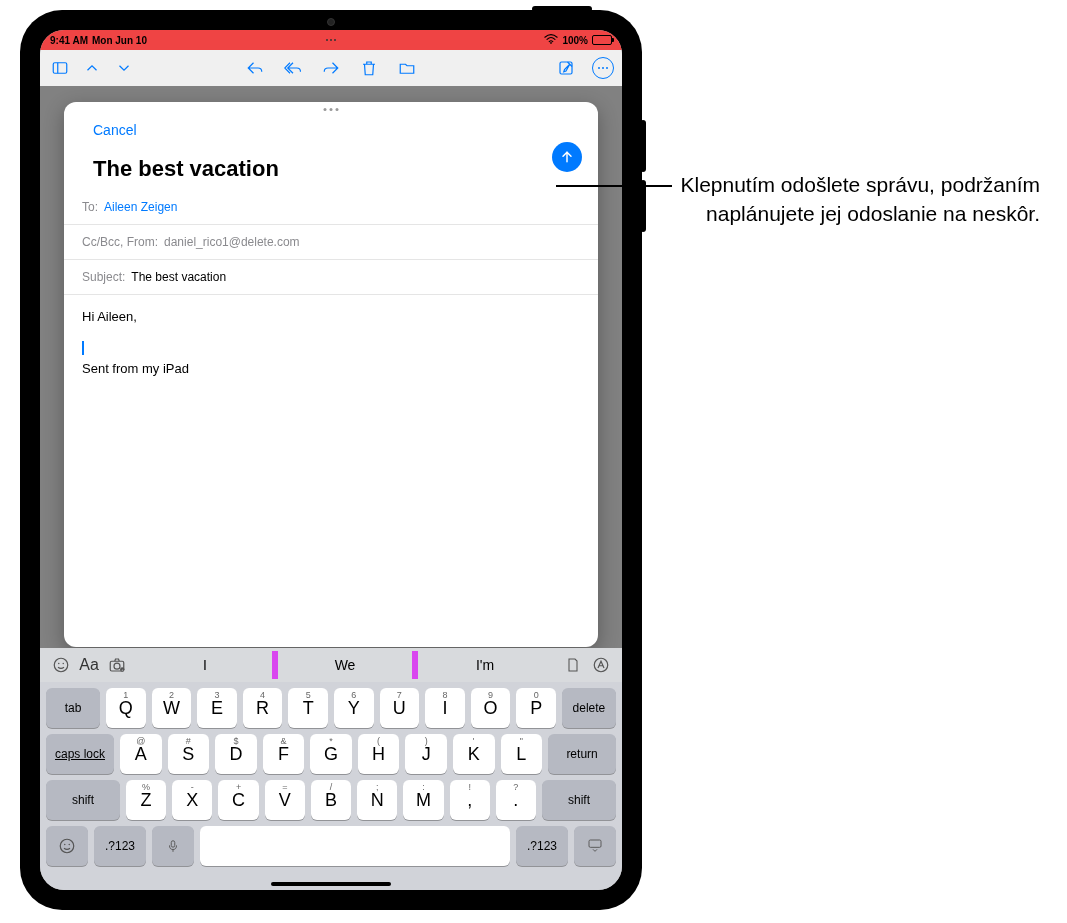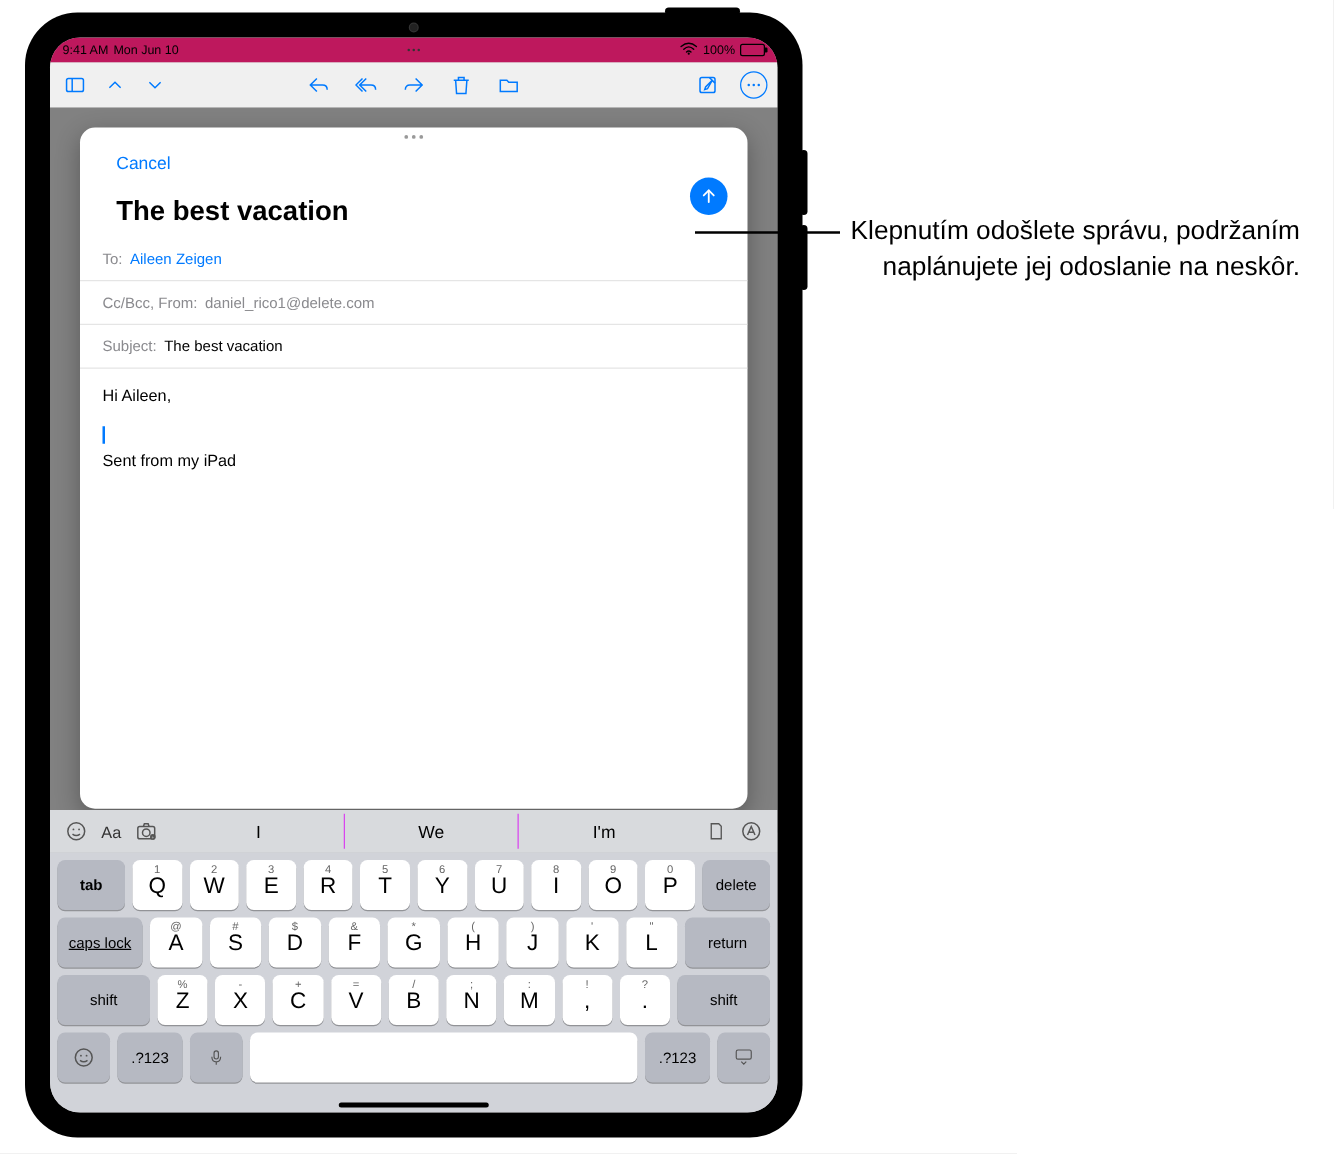--- a/index.html
+++ b/index.html
@@ -43,23 +43,23 @@
     position: relative;
   }
   
   .status-bar {
     height: 20px;
     display: flex;
     justify-content: space-between;
     align-items: center;
     padding: 0 10px;
     font-size: 10px;
-    font-weight: 400;
+    font-weight: 700;
     color: #000;
-    background: #be185d;
+    background: #ef4444;
   }
   .status-left, .status-right { display: flex; align-items: center; gap: 4px; }
   .status-center { position: absolute; left: 50%; transform: translateX(-50%); display: flex; gap: 2px; }
   .status-center span { width: 2px; height: 2px; background: #333; border-radius: 50%; }
   .battery-icon { width: 20px; height: 10px; border: 1px solid #000; border-radius: 2px; position: relative; }
   .battery-icon::after { content: ""; position: absolute; right: -3px; top: 2px; width: 2px; height: 4px; background: #000; border-radius: 0 1px 1px 0; }
   .battery-fill { width: 100%; height: 100%; background: #000; }
   .wifi { font-size: 11px; }
 
   
@@ -149,21 +149,21 @@
     display:flex;
     align-items:center;
   }
   .sug-icons-left { display:flex; gap:10px; padding: 0 12px; }
   .sug-icons-left .si, .sug-icons-right .si {
     width:18px; height:18px; display:flex; align-items:center; justify-content:center; color:#4a4a4a;
   }
   .sug-words { flex:1; display:flex; }
   .sug-word {
     flex:1; text-align:center; font-size:14px; color:#000;
-    border-left: 1px solid #d946ef;
+    border-left: 6px solid #d946ef;
     padding: 6px 0;
   }
   .sug-word:first-child { border-left:none; }
   .sug-icons-right { display:flex; gap:10px; padding:0 12px; }
 
   
   .keyboard {
     position: absolute;
     left:0; right:0; top: 652px; bottom: 0;
     background: #d1d3d9;
@@ -179,21 +179,21 @@
     display:flex; align-items:center; justify-content:center;
     flex:1;
     position:relative;
     font-size:18px;
     color:#000;
   }
   .key .alt {
     position:absolute; top:2px; font-size:9px; color:#666;
   }
   .key.dark { background: #b6b9c2; font-size:12px; }
-  .key.tab { flex: 0 0 54px; font-weight: bold; }
+  .key.tab { flex: 0 0 54px; }
   .key.delete { flex: 0 0 54px; }
   .key.caps { flex: 0 0 68px; text-decoration: underline; }
   .key.return { flex: 0 0 68px; }
   .key.shift { flex: 0 0 74px; }
   .key.space { flex: 4; }
   .key.small { flex:0 0 42px; }
   .key.num { flex:0 0 52px; }
   .home-indicator {
     position:absolute; bottom:4px; left:50%; transform:translateX(-50%);
     width:120px; height:4px; background:#000; border-radius:3px;
@@ -356,21 +356,21 @@
     <div class="suggestion-bar">
       <div class="sug-icons-left">
         <div class="si">
           <svg viewBox="0 0 24 24" width="18" height="18">
               <circle cx="12" cy="12" r="9" fill="none" stroke="#555" stroke-width="1.6"></circle>
               <circle cx="9" cy="10" r="1" fill="#555"></circle>
               <circle cx="15" cy="10" r="1" fill="#555"></circle>
               <path d="M8 15 Q12 18 16 15" stroke="#555" fill="none" stroke-width="1.6"></path>
             </svg>
         </div>
-        <div class="si" style="font-size:13px; color:#333;">Aa</div>
+        <div class="si" style="font-size:16px; color:#333;">Aa</div>
         <div class="si">
           <svg viewBox="0 0 24 24" width="20" height="18">
               <rect x="3" y="7" width="18" height="13" rx="2" fill="none" stroke="#555" stroke-width="1.6"></rect>
               <circle cx="12" cy="13.5" r="4" fill="none" stroke="#555" stroke-width="1.6"></circle>
               <path d="M9 7 L10 4 H14 L15 7" fill="none" stroke="#555" stroke-width="1.6"></path>
               <circle cx="19" cy="18" r="3" fill="#555"></circle>
               <text x="19" y="20" font-size="5" fill="#d8dadd" text-anchor="middle">+</text>
             </svg>
         </div>
       </div>

